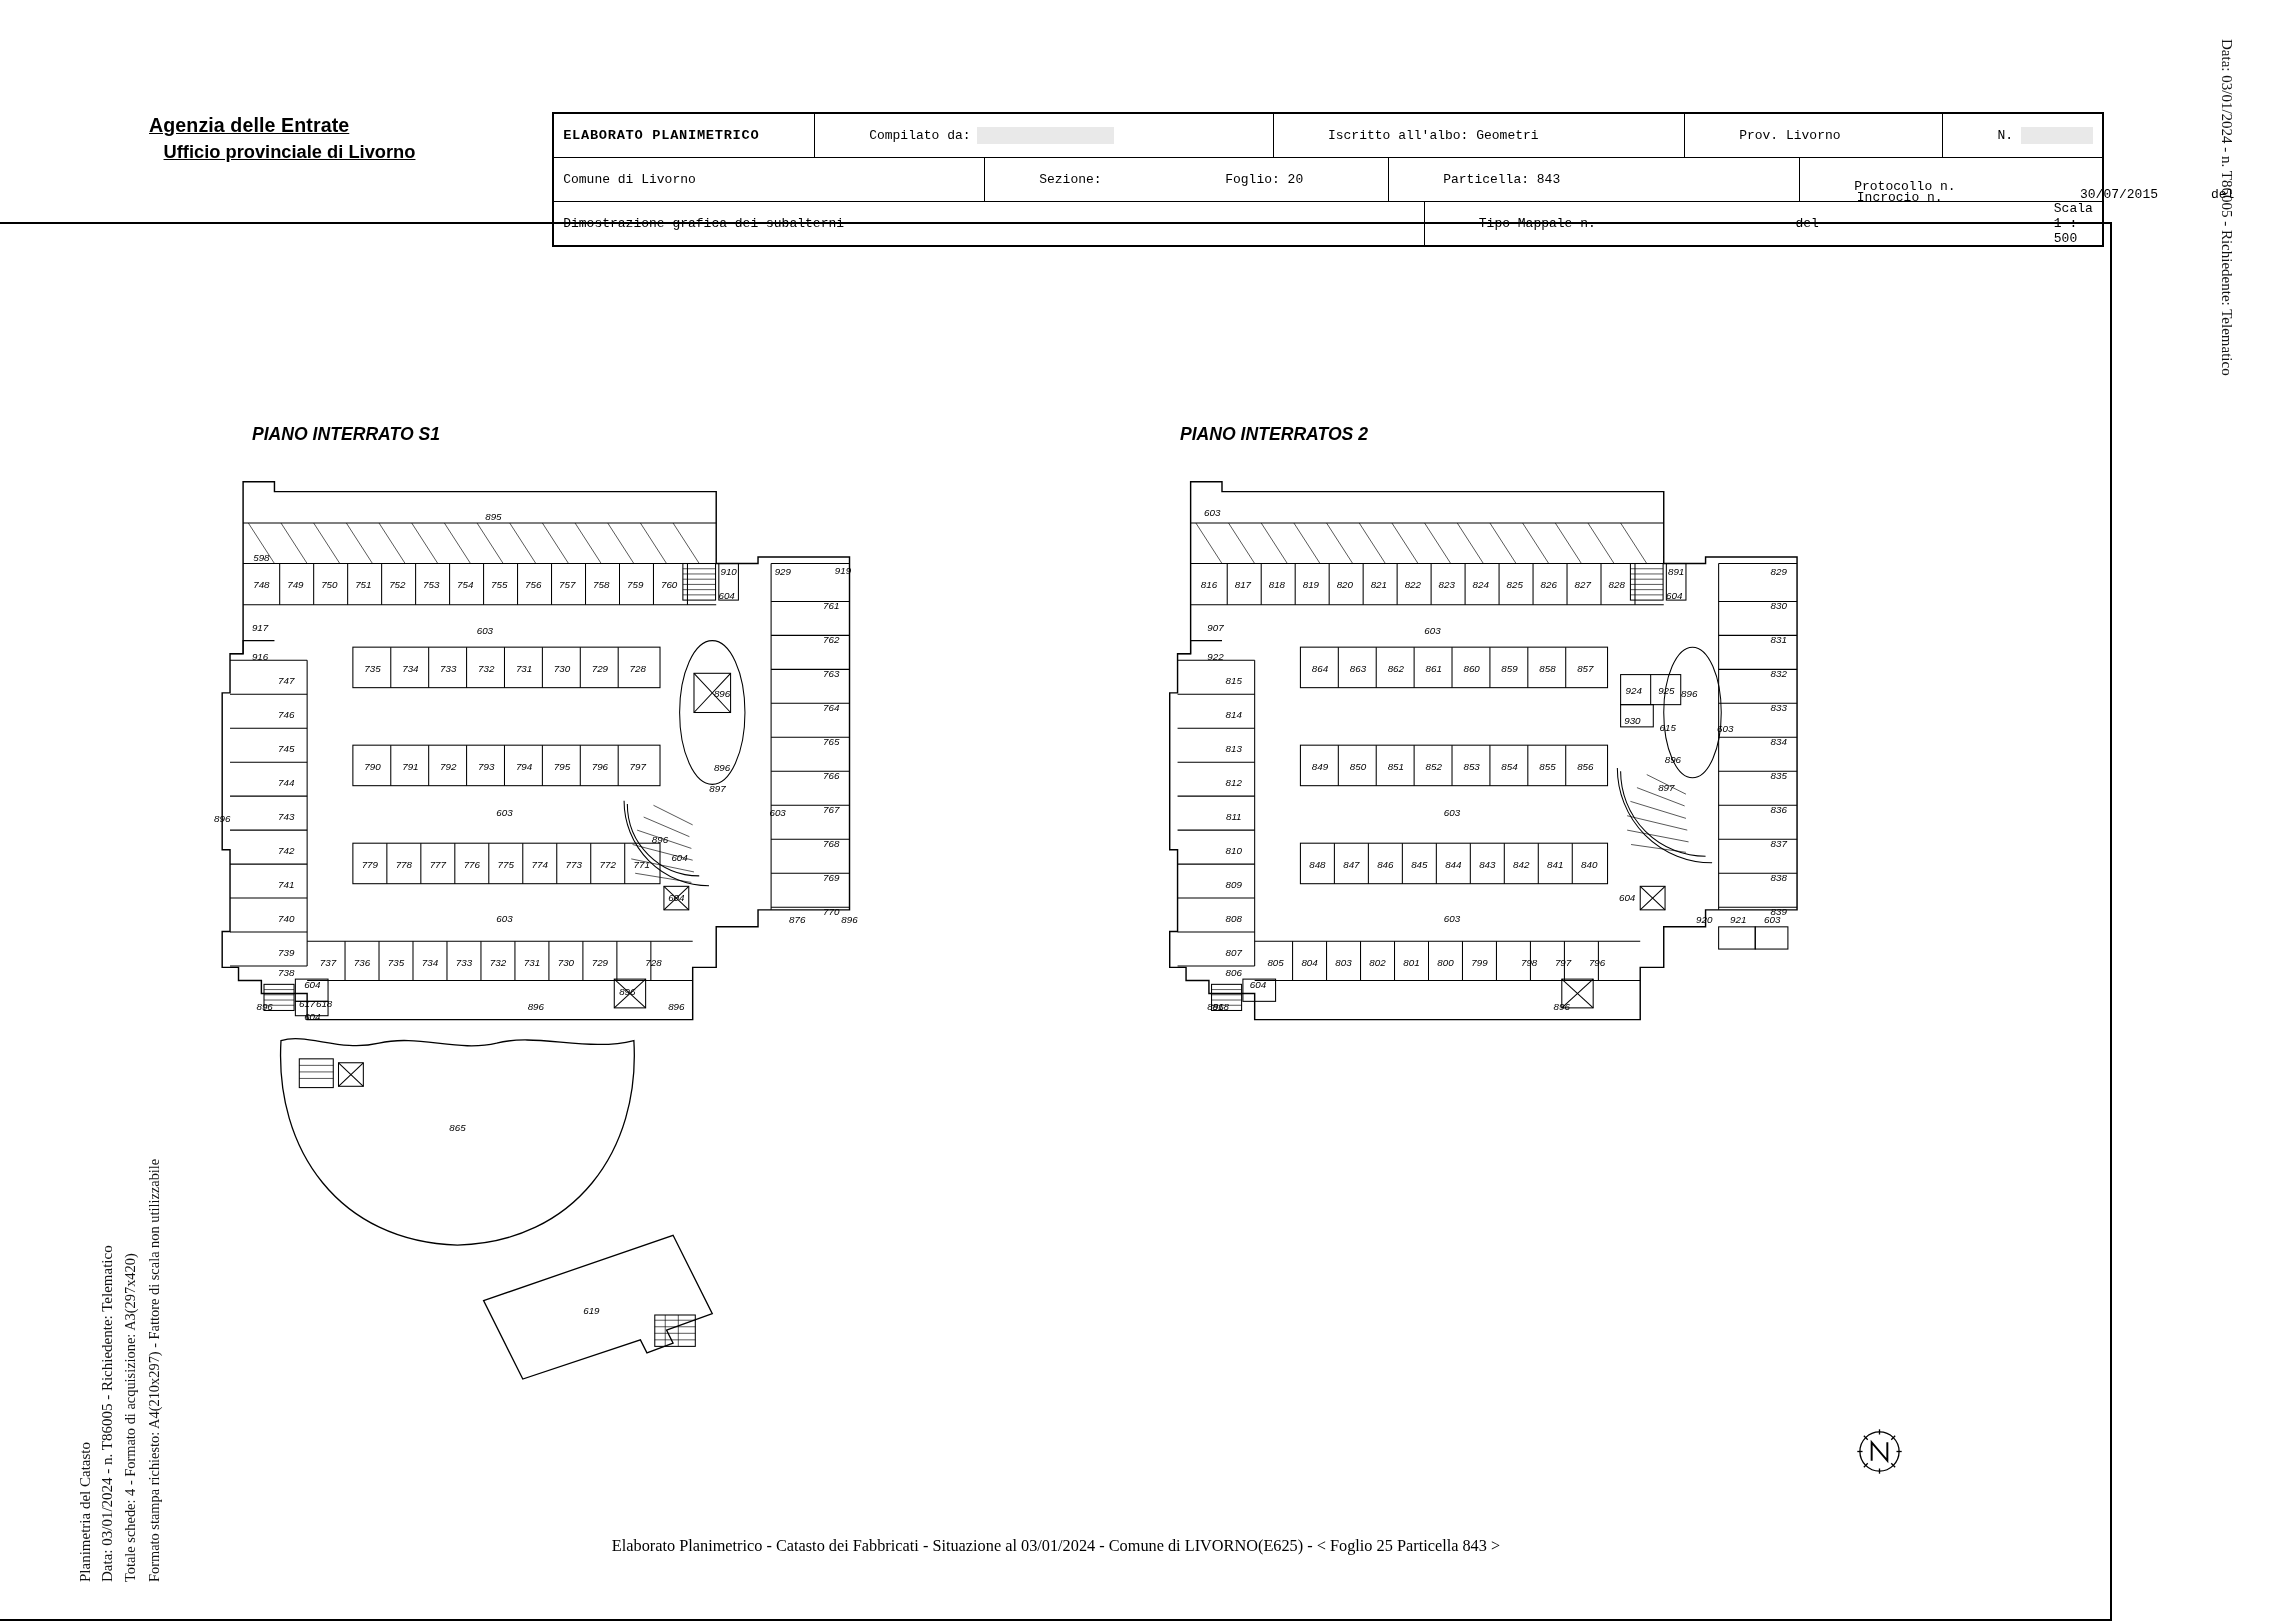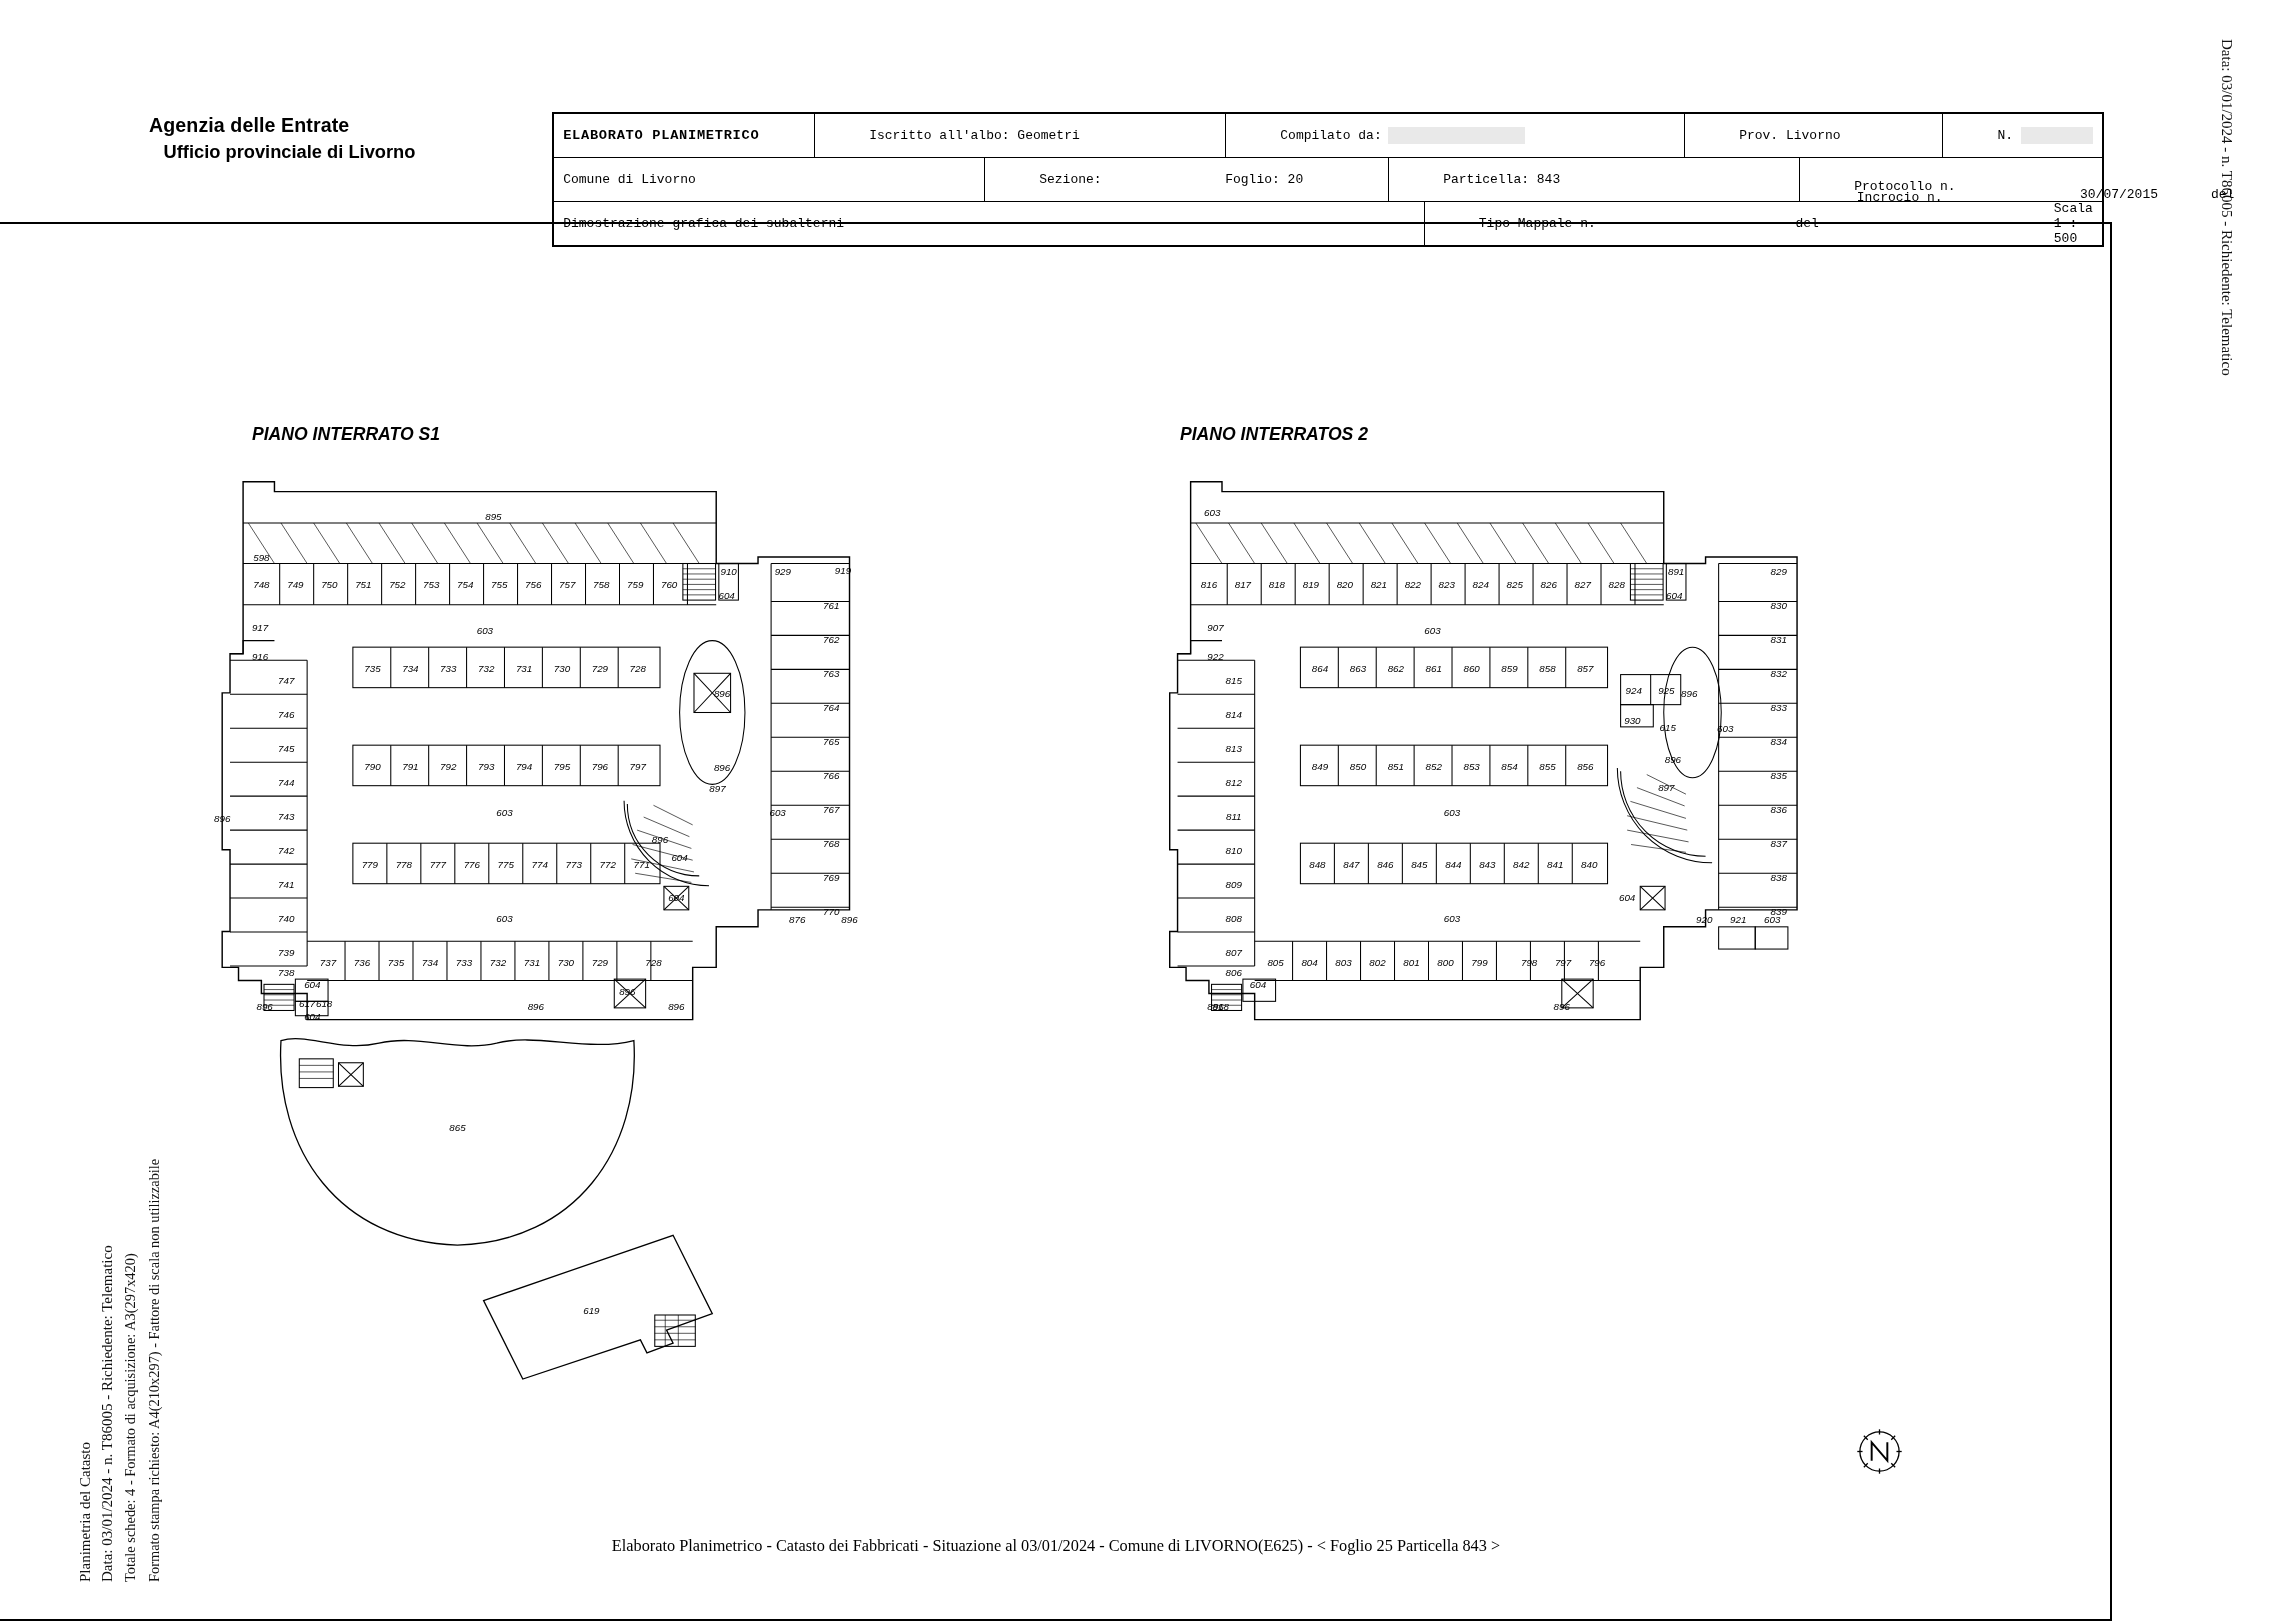--- a/index.html
+++ b/index.html
@@ -30,20 +30,21 @@
   .vert-left-3 { left: 122px; top: 1582px; transform: rotate(-90deg); font-size: 14.4px;}
   .vert-left-4 { left: 146px; top: 1582px; transform: rotate(-90deg); font-size: 14.4px;}
   .vert-right-1 { left: 2235px; top: 39px; transform: rotate(90deg); font-size: 15px; }
 
   
   .agenzia {
     position: absolute;
     left: 149px;
     top: 114px;
     width: 281px;
+    text-decoration: underline;
   }
   .agenzia .line1 {
     font-family: "Liberation Sans", sans-serif;
     font-size: 19.6px;
     font-weight: bold;
     letter-spacing: 0.1px;
   }
   .agenzia .line2 {
     font-family: "Liberation Sans", sans-serif;
     font-size: 27px;
@@ -161,25 +162,25 @@
 <div class="vert vert-right-1">Data: 03/01/2024 - n. T86005 - Richiedente: Telematico</div>
 
 <div class="agenzia">
   <div class="line1">Agenzia delle Entrate</div>
   <div class="line3">Ufficio provinciale di  Livorno</div>
 </div>
 
 <div class="hdr">
   <div class="hdr-row">
     <div class="hdr-cell sep bold-title" style="width:288px">ELABORATO PLANIMETRICO</div>
-    <div class="hdr-cell sep" style="width:405px">Iscritto all'albo: Geometri</div>
     <div class="hdr-cell sep" style="width:458px">
       <span>Compilato da:</span>
       <span class="redact" style="width:137px; margin-left:6.5px;"></span>
     </div>
+    <div class="hdr-cell sep" style="width:405px">Iscritto all'albo: Geometri</div>
     <div class="hdr-cell sep" style="width:235px">Prov. Livorno</div>
     <div class="hdr-cell" style="flex:1">
       <span>N.</span>
       <span class="redact" style="width:72px; margin-left:7.8px;"></span>
     </div>
   </div>
 
   <div class="hdr-row">
     <div class="hdr-cell sep" style="width:431px">Comune di Livorno</div>
     <div class="hdr-cell" style="width:141px">Sezione:</div>

